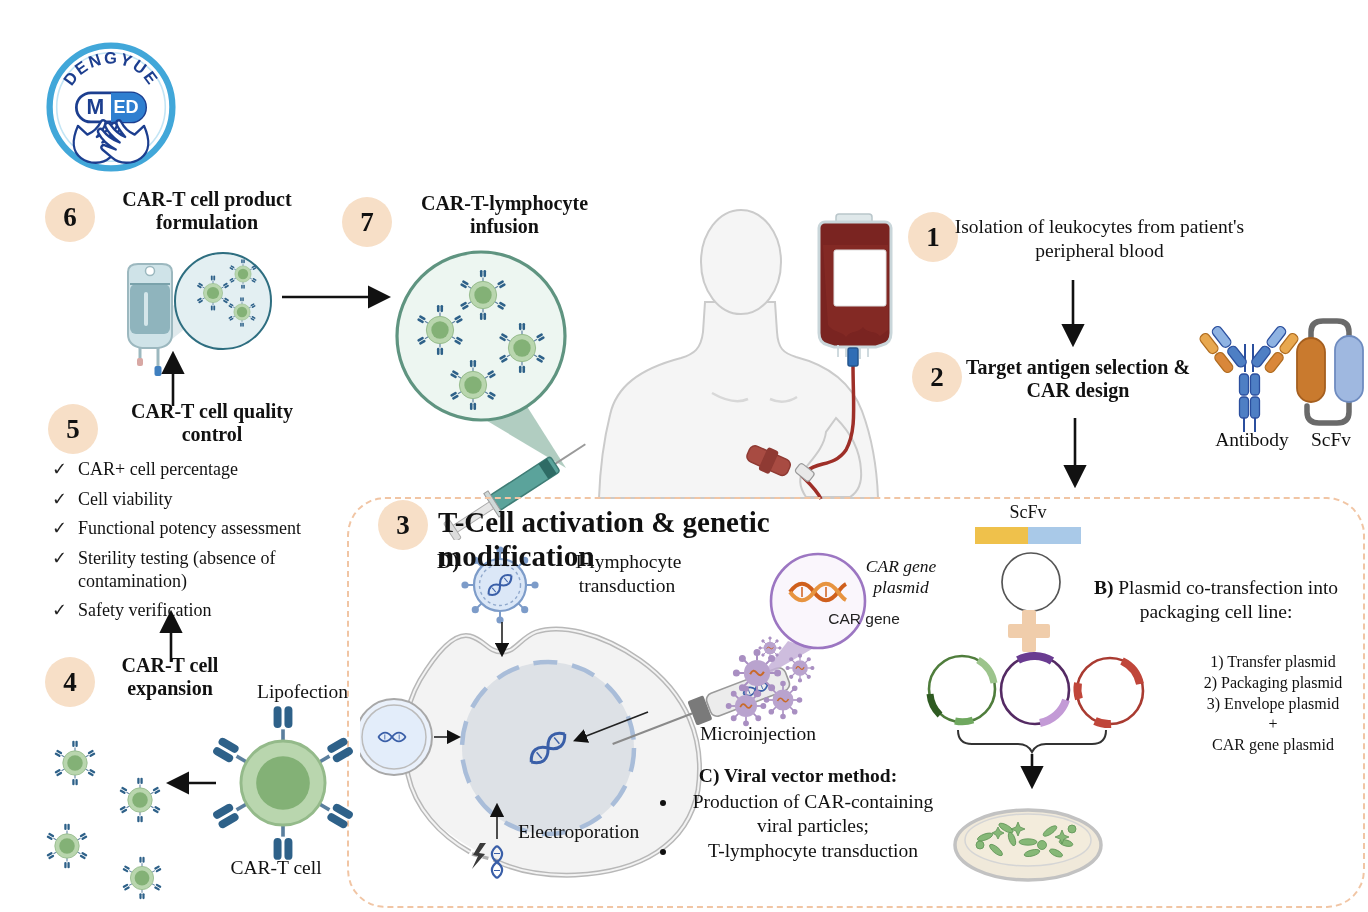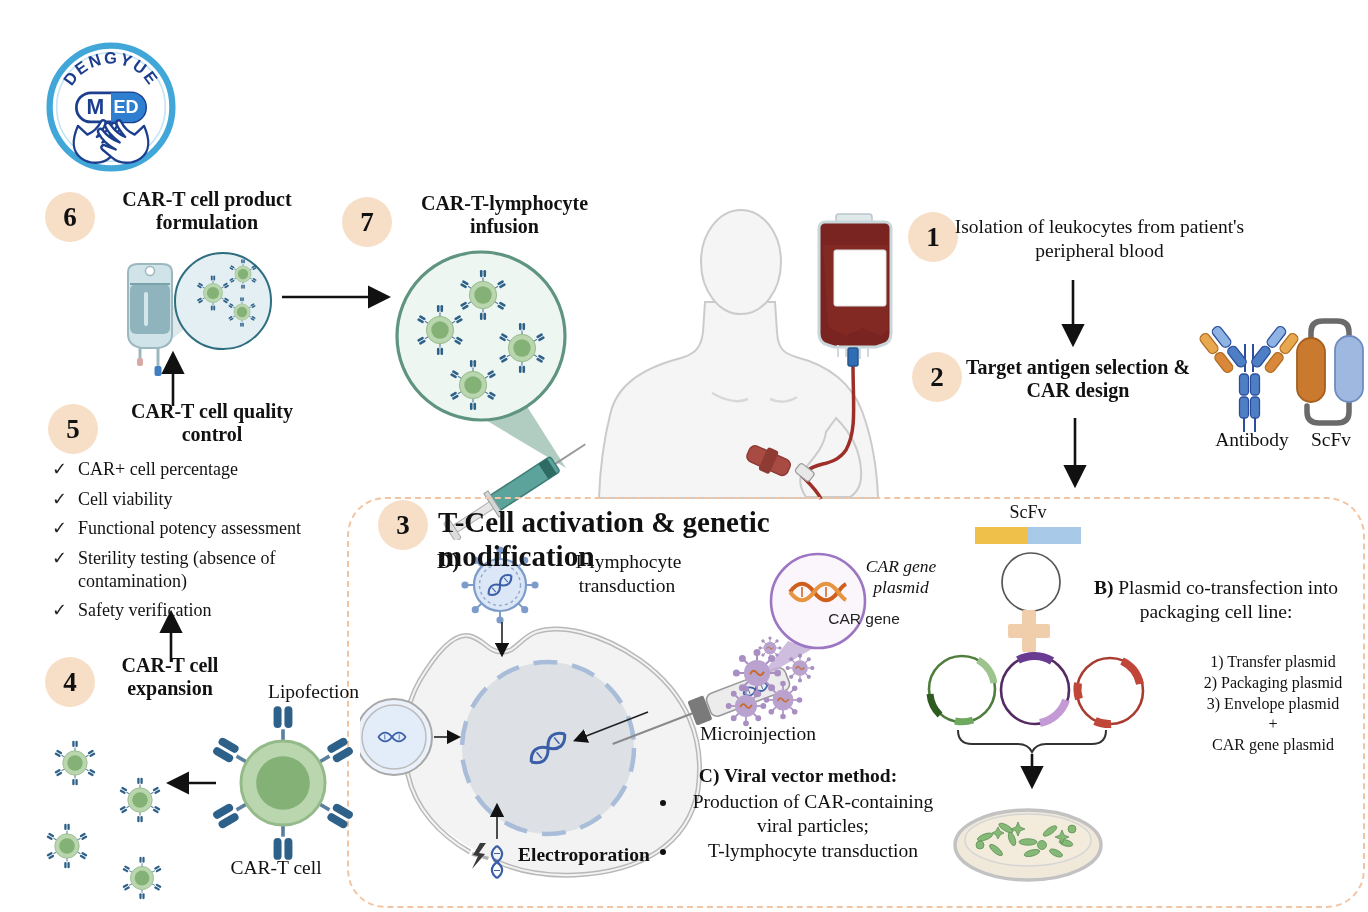--- a/index.html
+++ b/index.html
@@ -436,18 +436,18 @@
     <div class="bold center">C) Viral vector method:</div>
     <ul class="cbul">
       <li>Production of CAR-containing viral particles;</li>
       <li>T-lymphocyte transduction</li>
     </ul>
   </div>
 
 
   <div class="abs t bold" style="left:437px;top:549px;font-size:21px;">D)</div>
   <div class="abs t center" style="left:537px;top:550px;width:180px;">T-lymphocyte transduction</div>
-  <div class="abs t" style="left:268px;top:680px;width:116px;">Lipofection</div>
+  <div class="abs t" style="left:257px;top:680px;width:116px;">Lipofection</div>
   <div class="abs t" style="left:700px;top:722px;width:164px;">Microinjection</div>
-  <div class="abs t" style="left:518px;top:843px;width:164px;font-weight:bold;">Electroporation</div>
+  <div class="abs t" style="left:518px;top:820px;width:164px;">Electroporation</div>
   <div class="abs t center" style="left:220px;top:856px;width:112px;">CAR-T cell</div>
 
 </div>
 
 </body></html>

